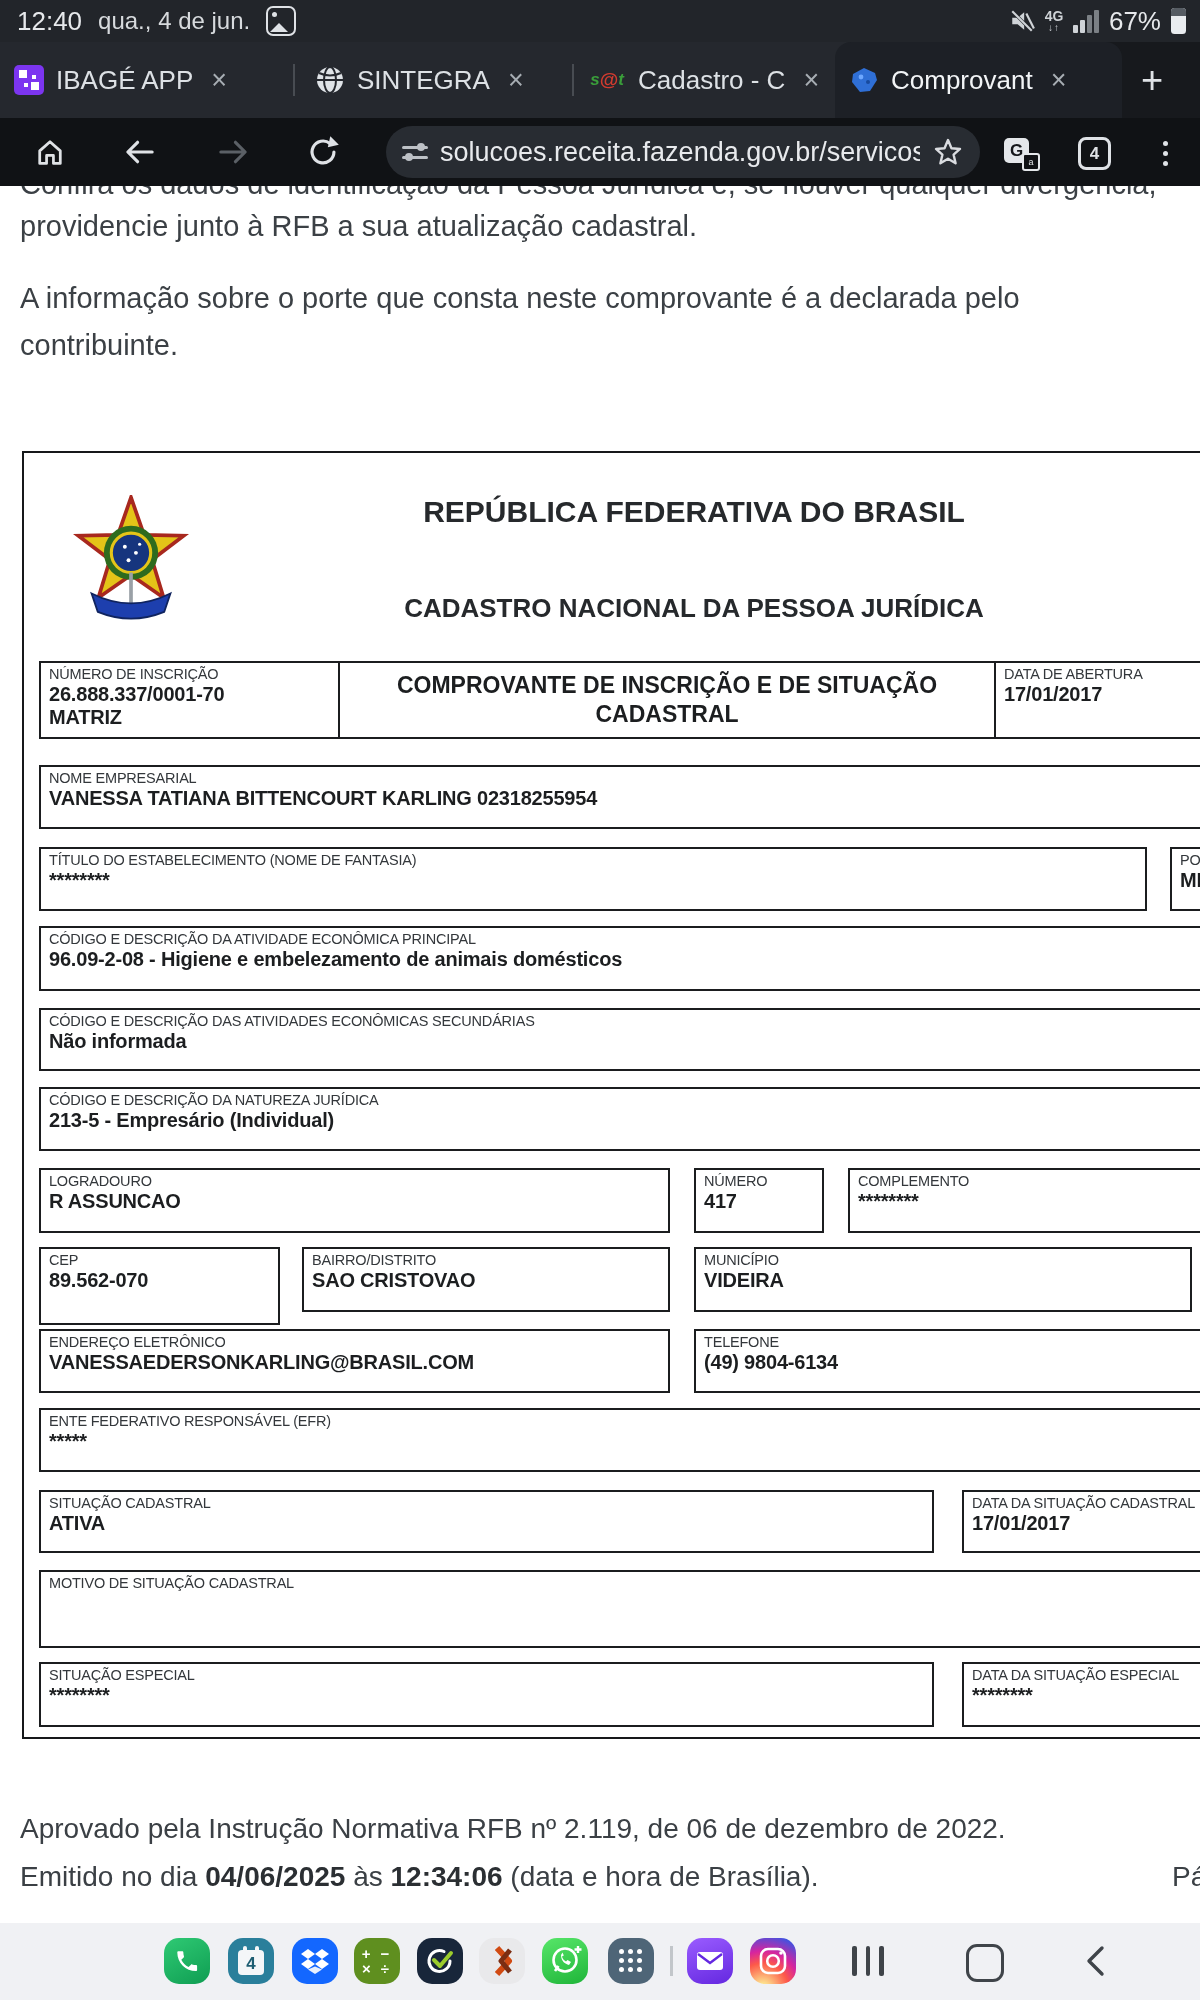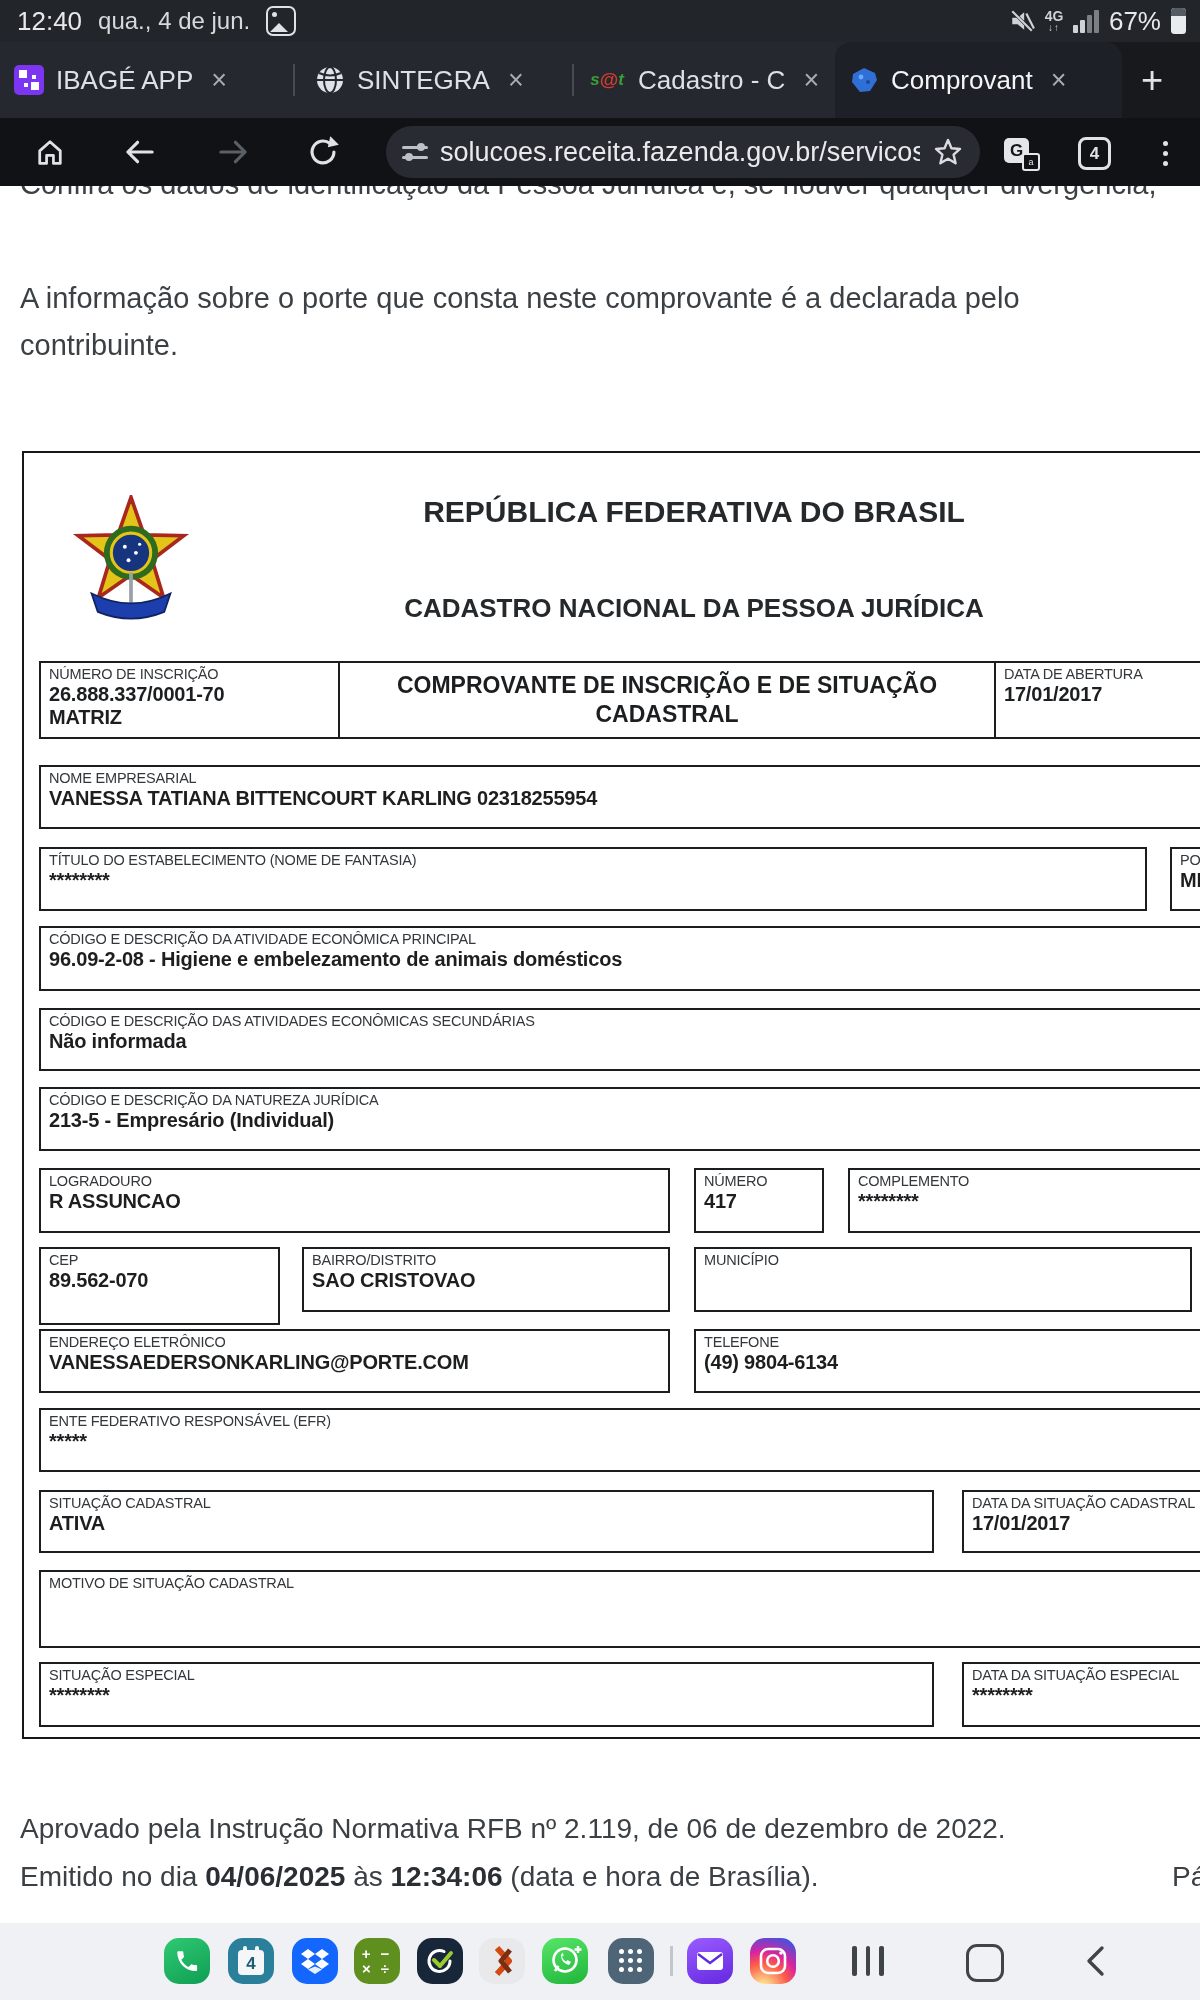--- a/index.html
+++ b/index.html
@@ -209,20 +209,21 @@
     <div id="kebab">
         <i></i>
         <i></i>
         <i></i>
       </div>
   </div>
 
   <div id="page">
 
     <div class="ptext" style="left:20px;top:-17px;line-height:30px;">Confira os dados de identificação da Pessoa Jurídica e, se houver qualquer divergência,</div>
+    <div class="ptext" style="left:20px;top:24px;">providencie junto à RFB a sua atualização cadastral.</div>
     <div class="ptext" style="left:20px;top:96px;">A informação sobre o porte que consta neste comprovante é a declarada pelo</div>
     <div class="ptext" style="left:20px;top:143px;">contribuinte.</div>
 
     <div id="card">
 
       <svg class="abs" style="left:33px;top:42px" width="148" height="128" viewBox="0 0 120 104">
         <path d="M60 2 L70.6 32.4 L102.8 33.1 L77.1 52.6 L86.5 83.4 L60 65 L33.5 83.4 L42.9 52.6 L17.2 33.1 L49.4 32.4 Z" fill="#e4c418" stroke="#a8281e" stroke-width="3"></path>
         <circle cx="60" cy="47" r="22" fill="#2e6b1e"></circle>
         <circle cx="60" cy="47" r="16" fill="#16357e" stroke="#e4c418" stroke-width="2.5"></circle>
         <circle cx="55" cy="42" r="1.6" fill="#fff"></circle>
@@ -297,25 +298,26 @@
       <div class="fbox" style="left:15px;top:794px;width:241px;height:78px">
         <div class="flabel">CEP</div>
         <div class="fvalue">89.562-070</div>
       </div>
       <div class="fbox" style="left:278px;top:794px;width:368px;height:65px">
         <div class="flabel">BAIRRO/DISTRITO</div>
         <div class="fvalue">SAO CRISTOVAO</div>
       </div>
       <div class="fbox" style="left:670px;top:794px;width:498px;height:65px">
         <div class="flabel">MUNICÍPIO</div>
+        <div class="fvalue">VIDEIRA</div>
       </div>
 
       <div class="fbox" style="left:15px;top:876px;width:631px;height:64px">
         <div class="flabel">ENDEREÇO ELETRÔNICO</div>
-        <div class="fvalue">VANESSAEDERSONKARLING@PORTE.COM</div>
+        <div class="fvalue">VANESSAEDERSONKARLING@BRASIL.COM</div>
       </div>
       <div class="fbox" style="left:670px;top:876px;width:760px;height:64px">
         <div class="flabel">TELEFONE</div>
         <div class="fvalue">(49) 9804-6134</div>
       </div>
 
       <div class="fbox" style="left:15px;top:955px;width:1415px;height:64px">
         <div class="flabel">ENTE FEDERATIVO RESPONSÁVEL (EFR)</div>
         <div class="fvalue">*****</div>
       </div>

